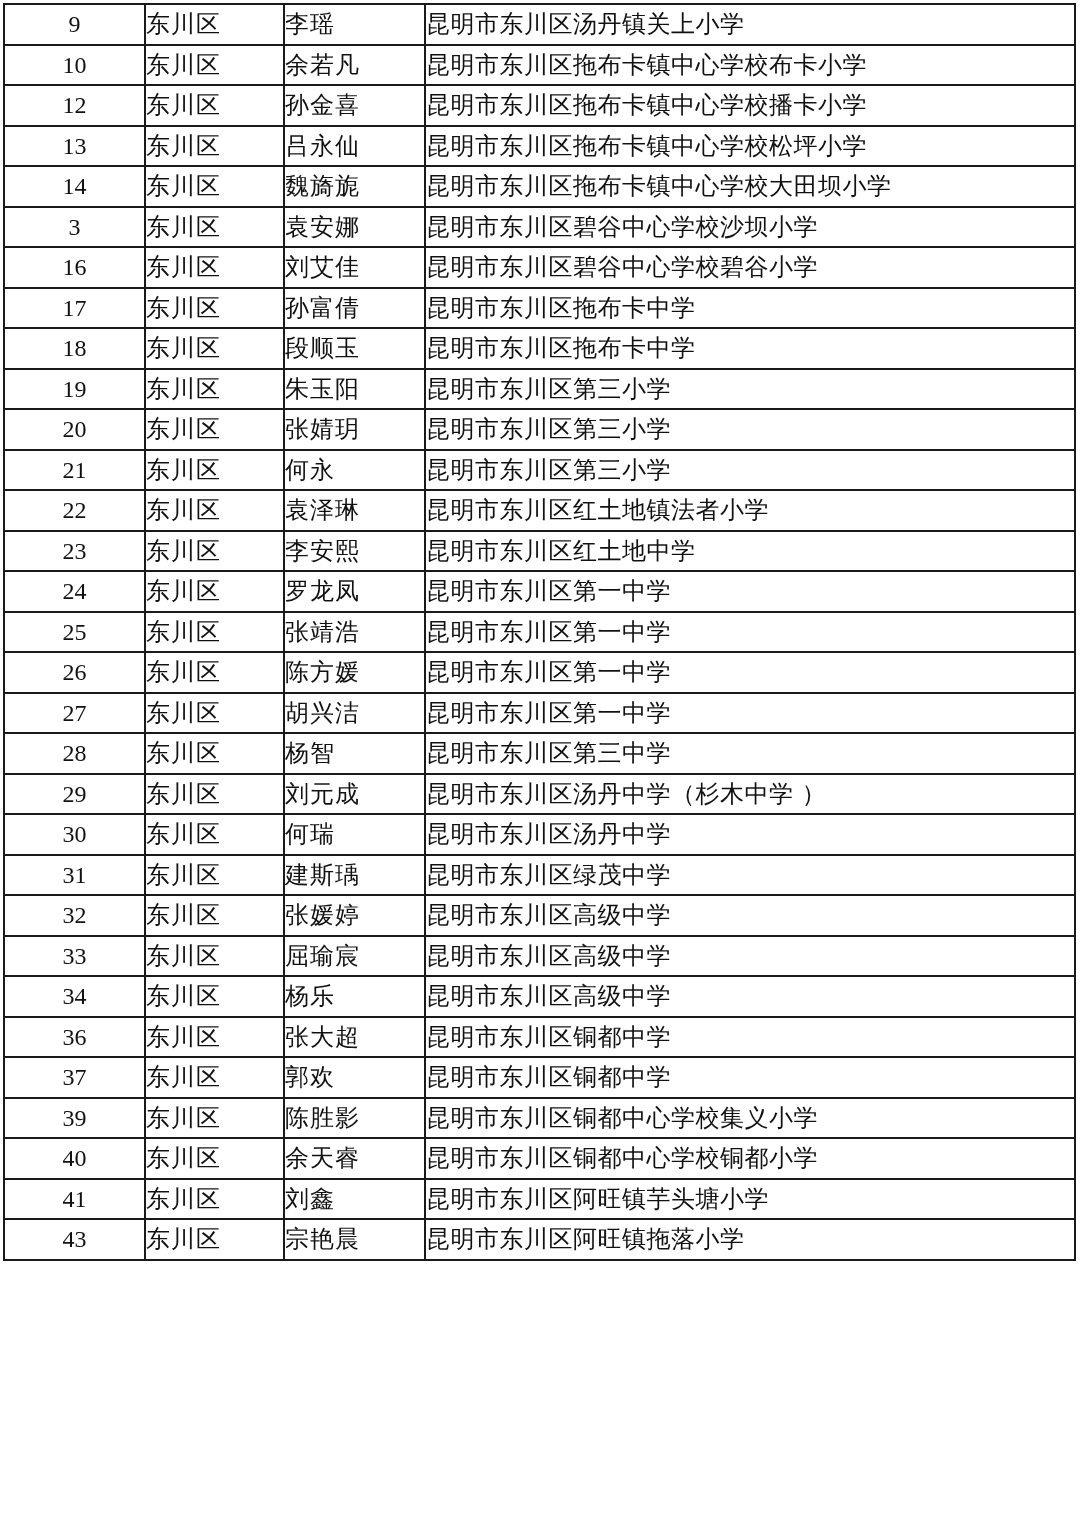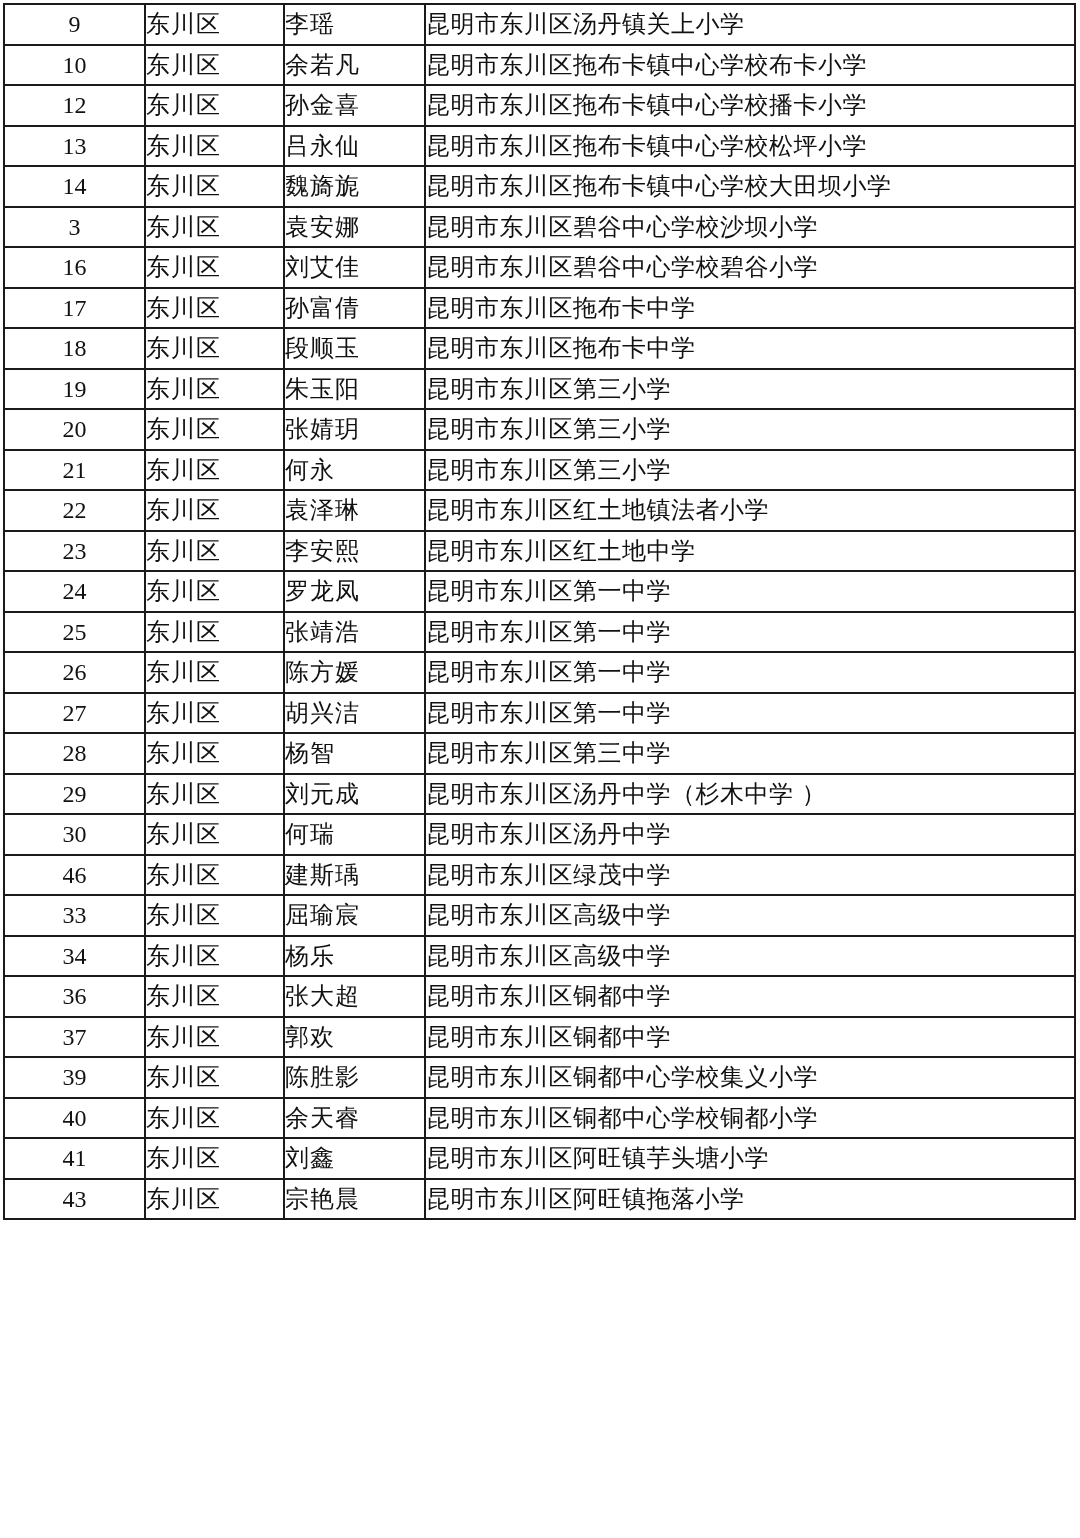--- a/index.html
+++ b/index.html
@@ -163,24 +163,30 @@
         <td class="c-name">刘元成</td>
         <td class="c-school">昆明市东川区汤丹中学（杉木中学 ）</td>
       </tr>
       <tr>
         <td class="c-no">30</td>
         <td class="c-dist">东川区</td>
         <td class="c-name">何瑞</td>
         <td class="c-school">昆明市东川区汤丹中学</td>
       </tr>
       <tr>
-        <td class="c-no">46</td>
+        <td class="c-no">31</td>
         <td class="c-dist">东川区</td>
         <td class="c-name">建斯瑀</td>
         <td class="c-school">昆明市东川区绿茂中学</td>
+      </tr>
+      <tr>
+        <td class="c-no">32</td>
+        <td class="c-dist">东川区</td>
+        <td class="c-name">张媛婷</td>
+        <td class="c-school">昆明市东川区高级中学</td>
       </tr>
       <tr>
         <td class="c-no">33</td>
         <td class="c-dist">东川区</td>
         <td class="c-name">屈瑜宸</td>
         <td class="c-school">昆明市东川区高级中学</td>
       </tr>
       <tr>
         <td class="c-no">34</td>
         <td class="c-dist">东川区</td>

